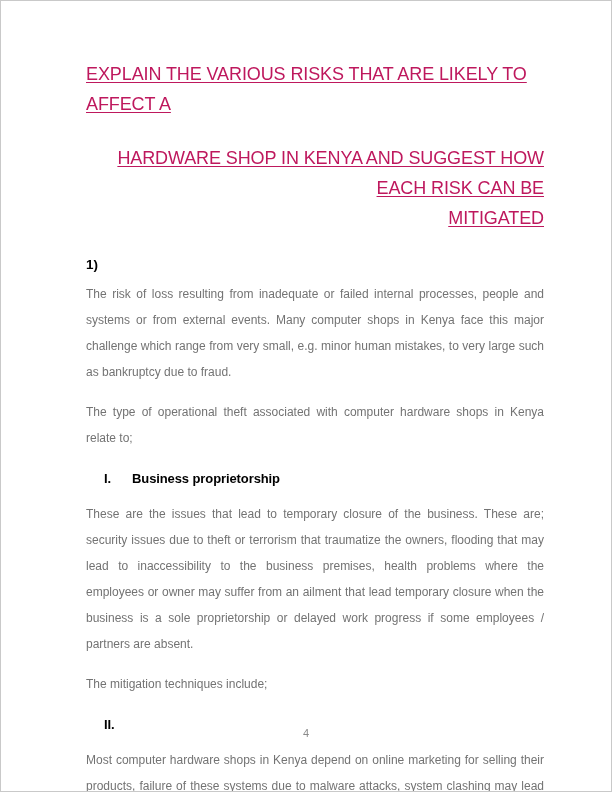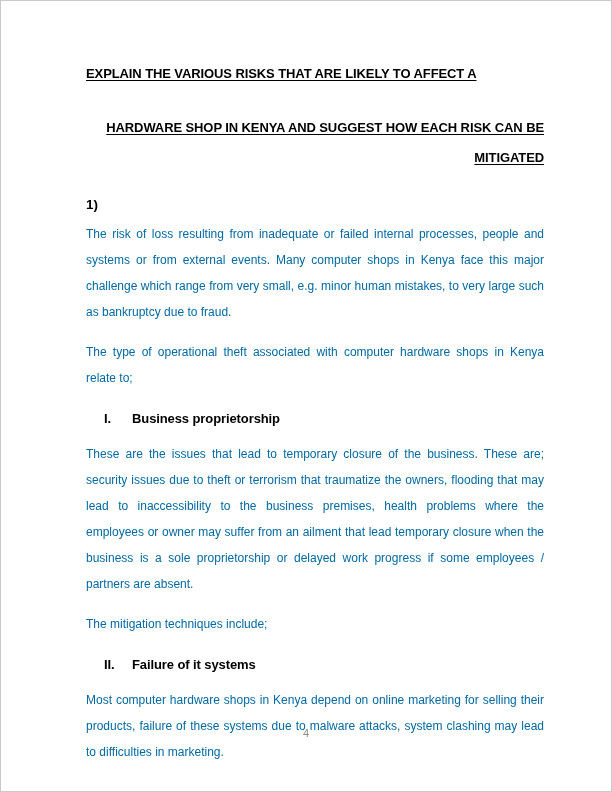--- a/index.html
+++ b/index.html
@@ -24,25 +24,25 @@
   }
   .content {
     position: absolute;
     left: 85px;
     top: 58px;
     width: 458px;
   }
   
   .doc-title {
     font-family: "Liberation Sans", sans-serif;
-    font-weight: bold;
-    font-size: 13px;
+    font-weight: normal;
+    font-size: 18px;
     line-height: 30px;
     letter-spacing: -0.1px;
-    color: #000000;
+    color: #be185d;
     margin: 0 0 0 0;
     text-transform: uppercase;
   }
   .doc-title .u {
     text-decoration: underline;
     text-underline-offset: 2px;
     text-decoration-thickness: 1px;
   }
   .title-gap { height: 24px; }
   .title-block-2 { margin-top: 0; text-align: right; }
@@ -65,21 +65,21 @@
   }
   .section-heading .label {
     letter-spacing: -0.1px;
   }
 
   
   .para {
     font-family: "Liberation Sans", sans-serif;
     font-size: 12px;
     line-height: 26px;
-    color: #0369a1;
+    color: #737373;
     text-align: justify;
     text-justify: inter-word;
     margin: 0;
     hyphens: none;
   }
 
   
   .sub-heading {
     font-family: "Liberation Sans", sans-serif;
     font-weight: bold;
@@ -161,21 +161,20 @@
     <p class="para">These are the issues that lead to temporary closure of the business. These are; security issues due to theft or terrorism that traumatize the owners, flooding that may lead to inaccessibility to the business premises, health problems where the employees or owner may suffer from an ailment that lead temporary closure when the business is a sole proprietorship or delayed work progress if some employees / partners are absent.</p>
 
     <div class="sp-14"></div>
 
     <p class="para">The mitigation techniques include;</p>
 
     <div class="sp-18"></div>
 
     <div class="sub-heading">
       <span class="rnum">II.</span>
-      <span>Failure of it systems</span>
     </div>
 
     <div class="sp-12"></div>
 
     <p class="para">Most computer hardware shops in Kenya depend on online marketing for selling their products, failure of these systems due to malware attacks, system clashing may lead to difficulties in marketing.</p>
 
   </div>
 
   <div class="page-number">4</div>
 

